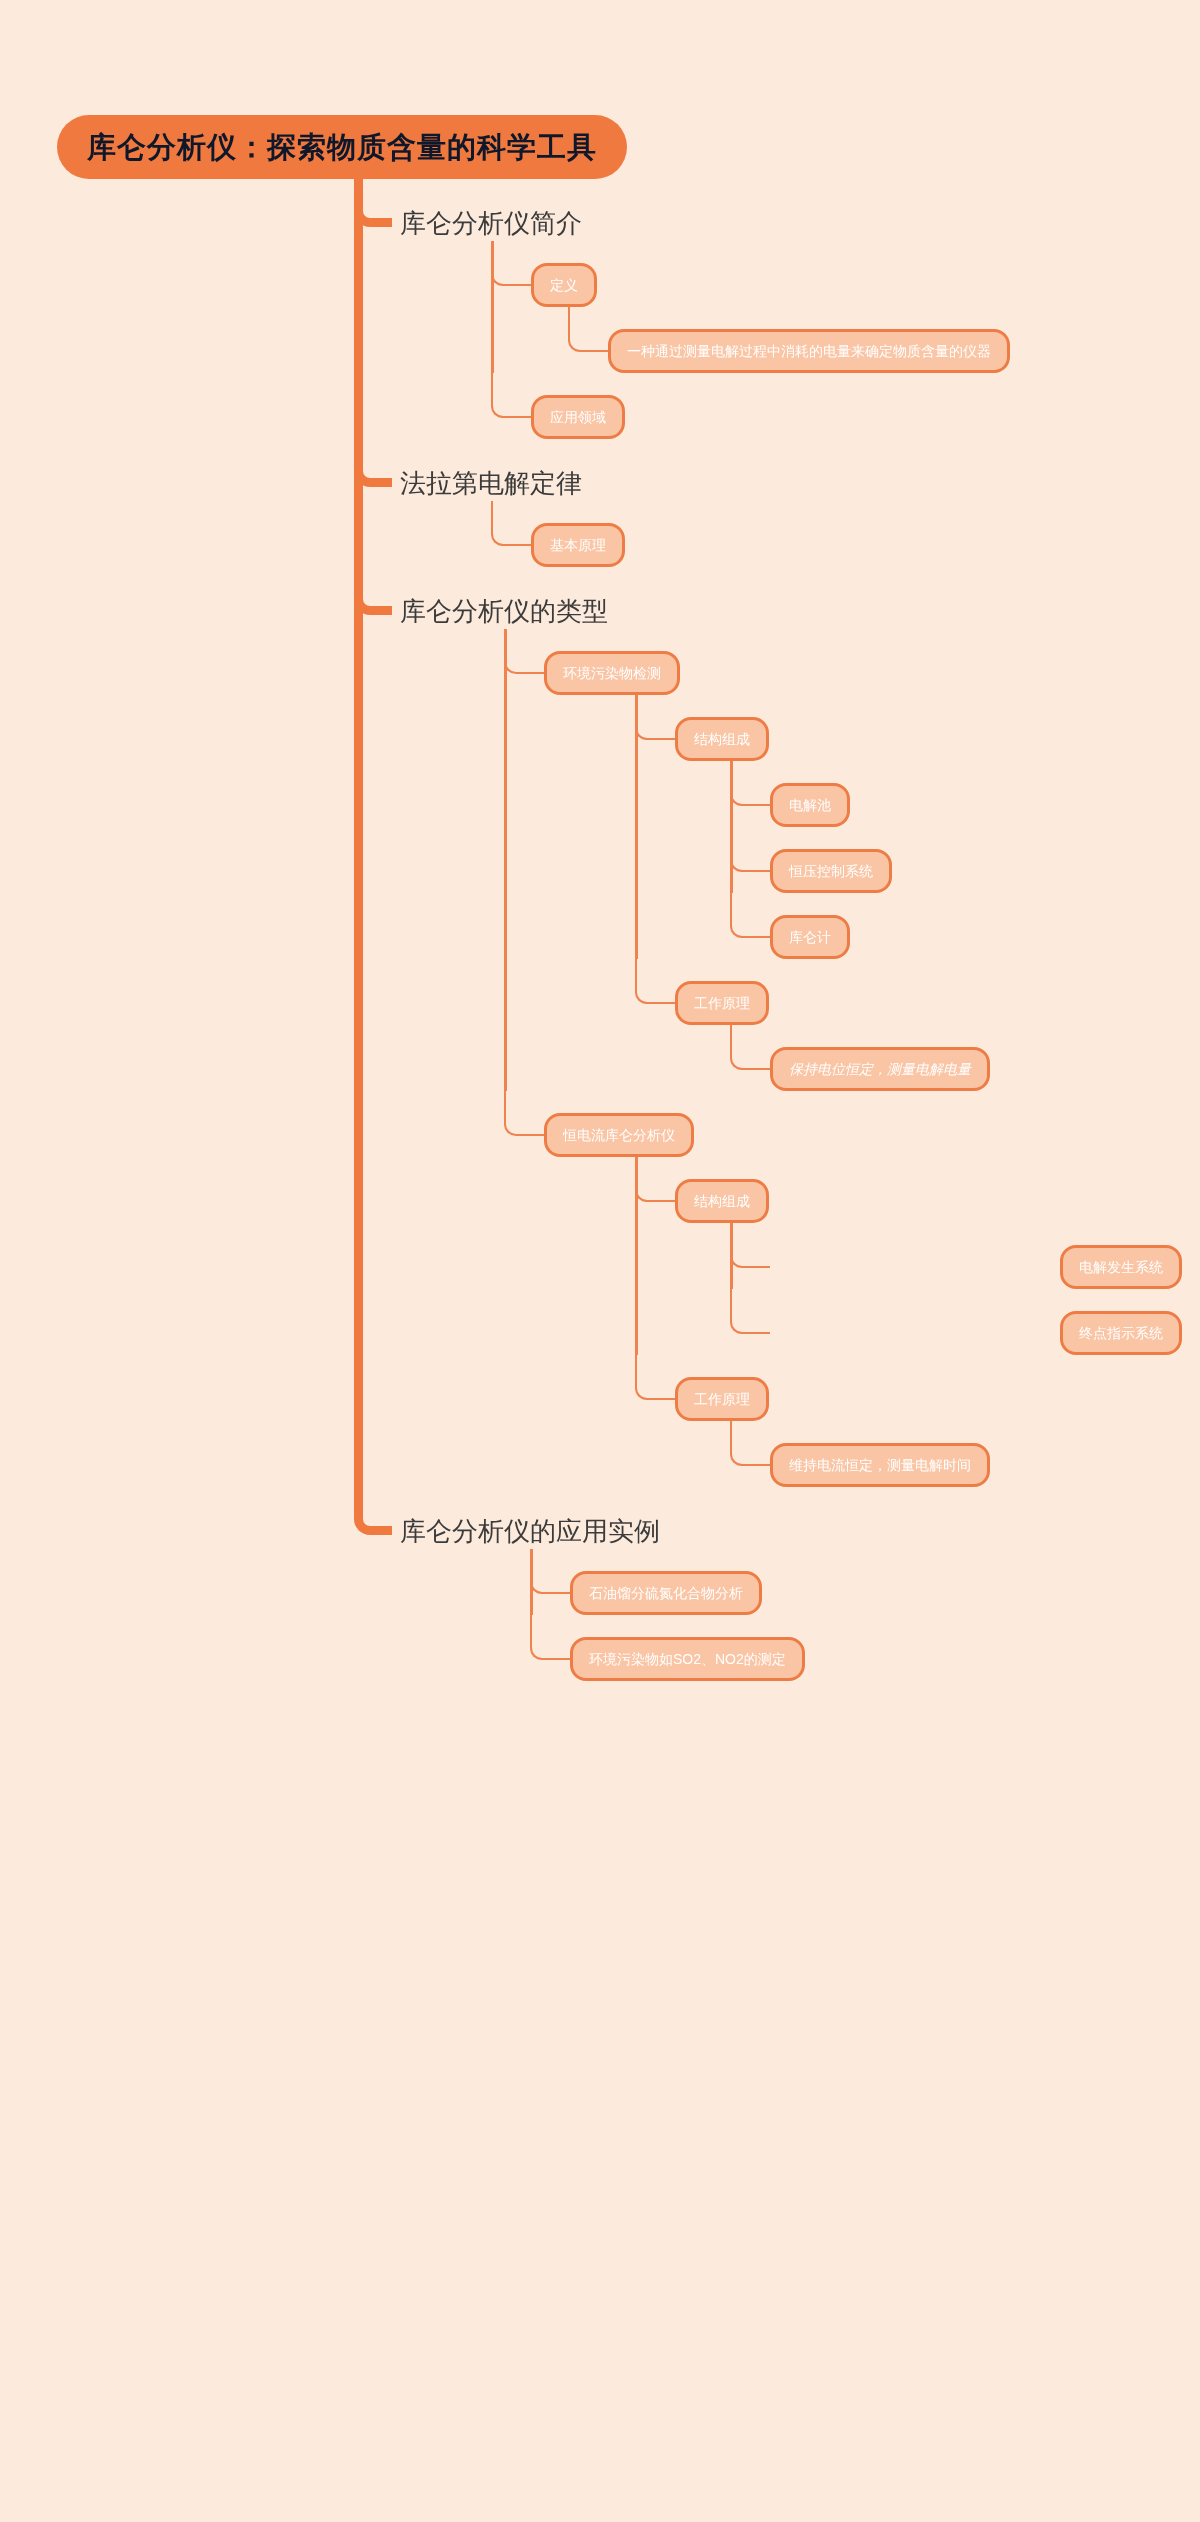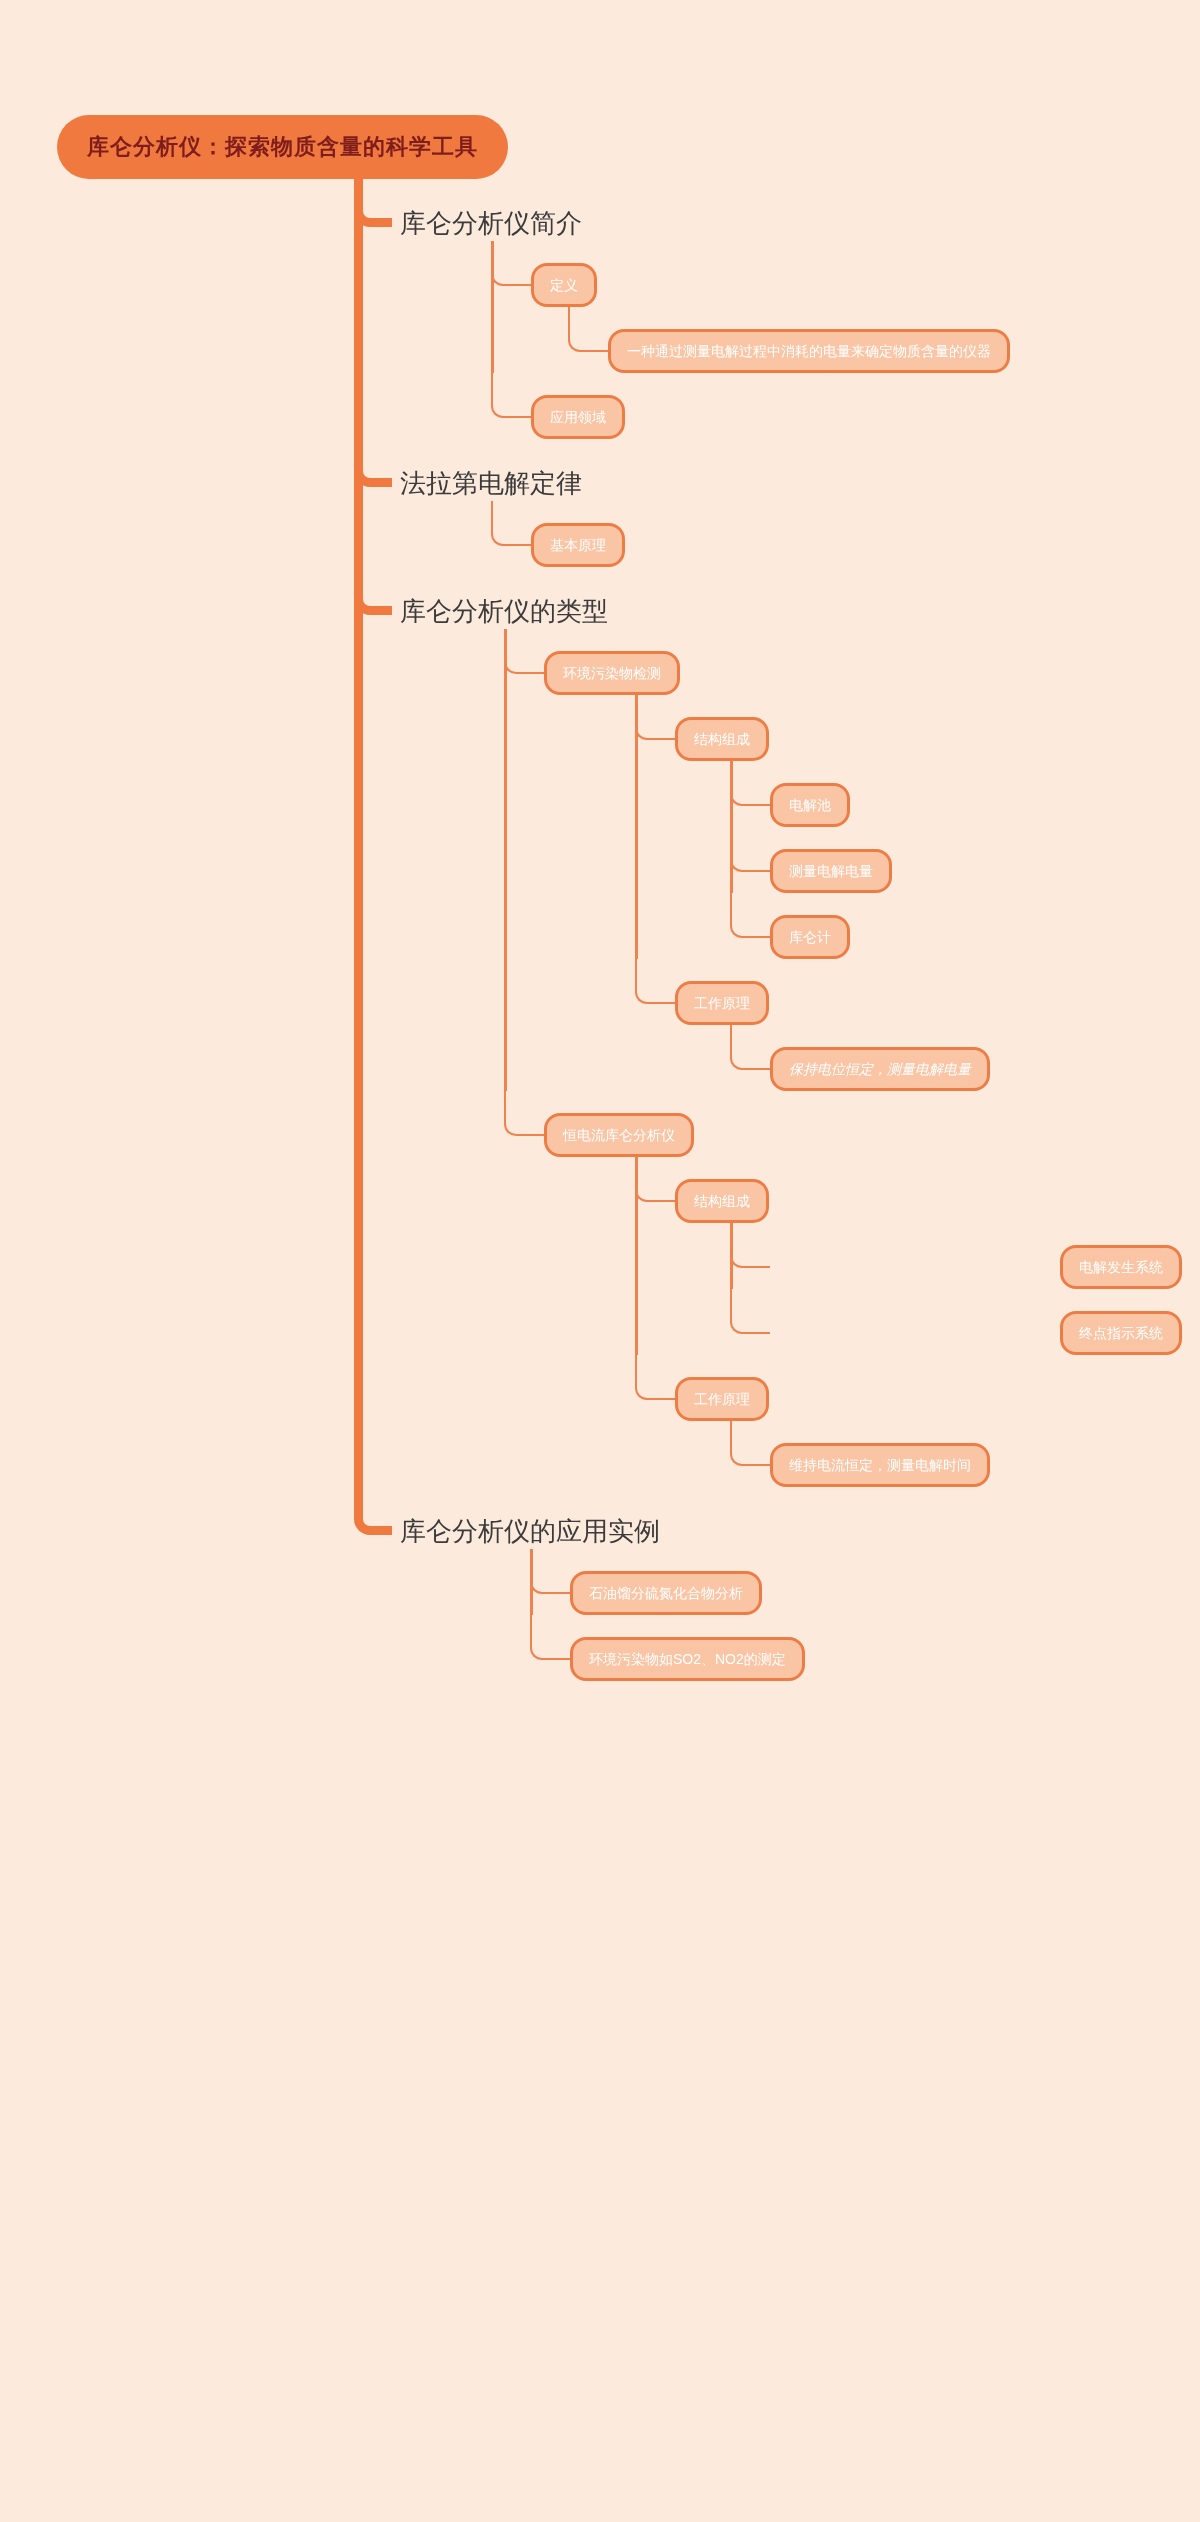--- a/index.html
+++ b/index.html
@@ -11,22 +11,22 @@
   }
   .canvas {
     box-sizing: border-box;
     width: 1200px; height: 2522px;
     padding: 115px 18px 40px 57px;
   }
   .root-label {
     display: inline-block;
     position: relative; z-index: 1;
     background: var(--accent, #F0793F);
-    color: #7f1d1d;
-    font-size: 22px; font-weight: bold; line-height: 32px;
+    color: #0f172a;
+    font-size: 29px; font-weight: bold; line-height: 32px;
     letter-spacing: 1px;
     padding: 16px 30px;
     border-radius: 32px;
     white-space: nowrap;
   }
   ul.children { list-style: none; margin: 0; padding: 0; }
   li.branch { position: relative; padding-left: 40px; padding-top: 22px; }
   li.branch::before {
     content: ""; position: absolute; left: 0; top: 0;
     width: 40px; height: 45px; box-sizing: border-box;
@@ -79,21 +79,21 @@
             </ul></li>
           <li class="branch depth-2"><div class="label topic-box">应用领域</div></li>
         </ul></li>
       <li class="branch depth-1"><div class="label topic-text">法拉第电解定律</div><ul class="children" style="margin-left: 91px;">
           <li class="branch depth-2"><div class="label topic-box">基本原理</div></li>
         </ul></li>
       <li class="branch depth-1"><div class="label topic-text">库仑分析仪的类型</div><ul class="children" style="margin-left: 104px;">
           <li class="branch depth-2"><div class="label topic-box">环境污染物检测</div><ul class="children" style="margin-left: 91px;">
               <li class="branch depth-3"><div class="label topic-box">结构组成</div><ul class="children" style="margin-left: 55px;">
                   <li class="branch depth-4"><div class="label topic-box">电解池</div></li>
-                  <li class="branch depth-4"><div class="label topic-box">测量电解电量</div></li>
+                  <li class="branch depth-4"><div class="label topic-box">恒压控制系统</div></li>
                   <li class="branch depth-4"><div class="label topic-box">库仑计</div></li>
                 </ul></li>
               <li class="branch depth-3"><div class="label topic-box">工作原理</div><ul class="children" style="margin-left: 55px; font-style: italic;">
                   <li class="branch depth-4"><div class="label topic-box">保持电位恒定，测量电解电量</div></li>
                 </ul></li>
             </ul></li>
           <li class="branch depth-2"><div class="label topic-box">恒电流库仑分析仪</div><ul class="children" style="margin-left: 91px;">
               <li class="branch depth-3"><div class="label topic-box">结构组成</div><ul class="children" style="margin-left: 55px; text-align: right;">
                   <li class="branch depth-4"><div class="label topic-box">电解发生系统</div></li>
                   <li class="branch depth-4"><div class="label topic-box">终点指示系统</div></li>

